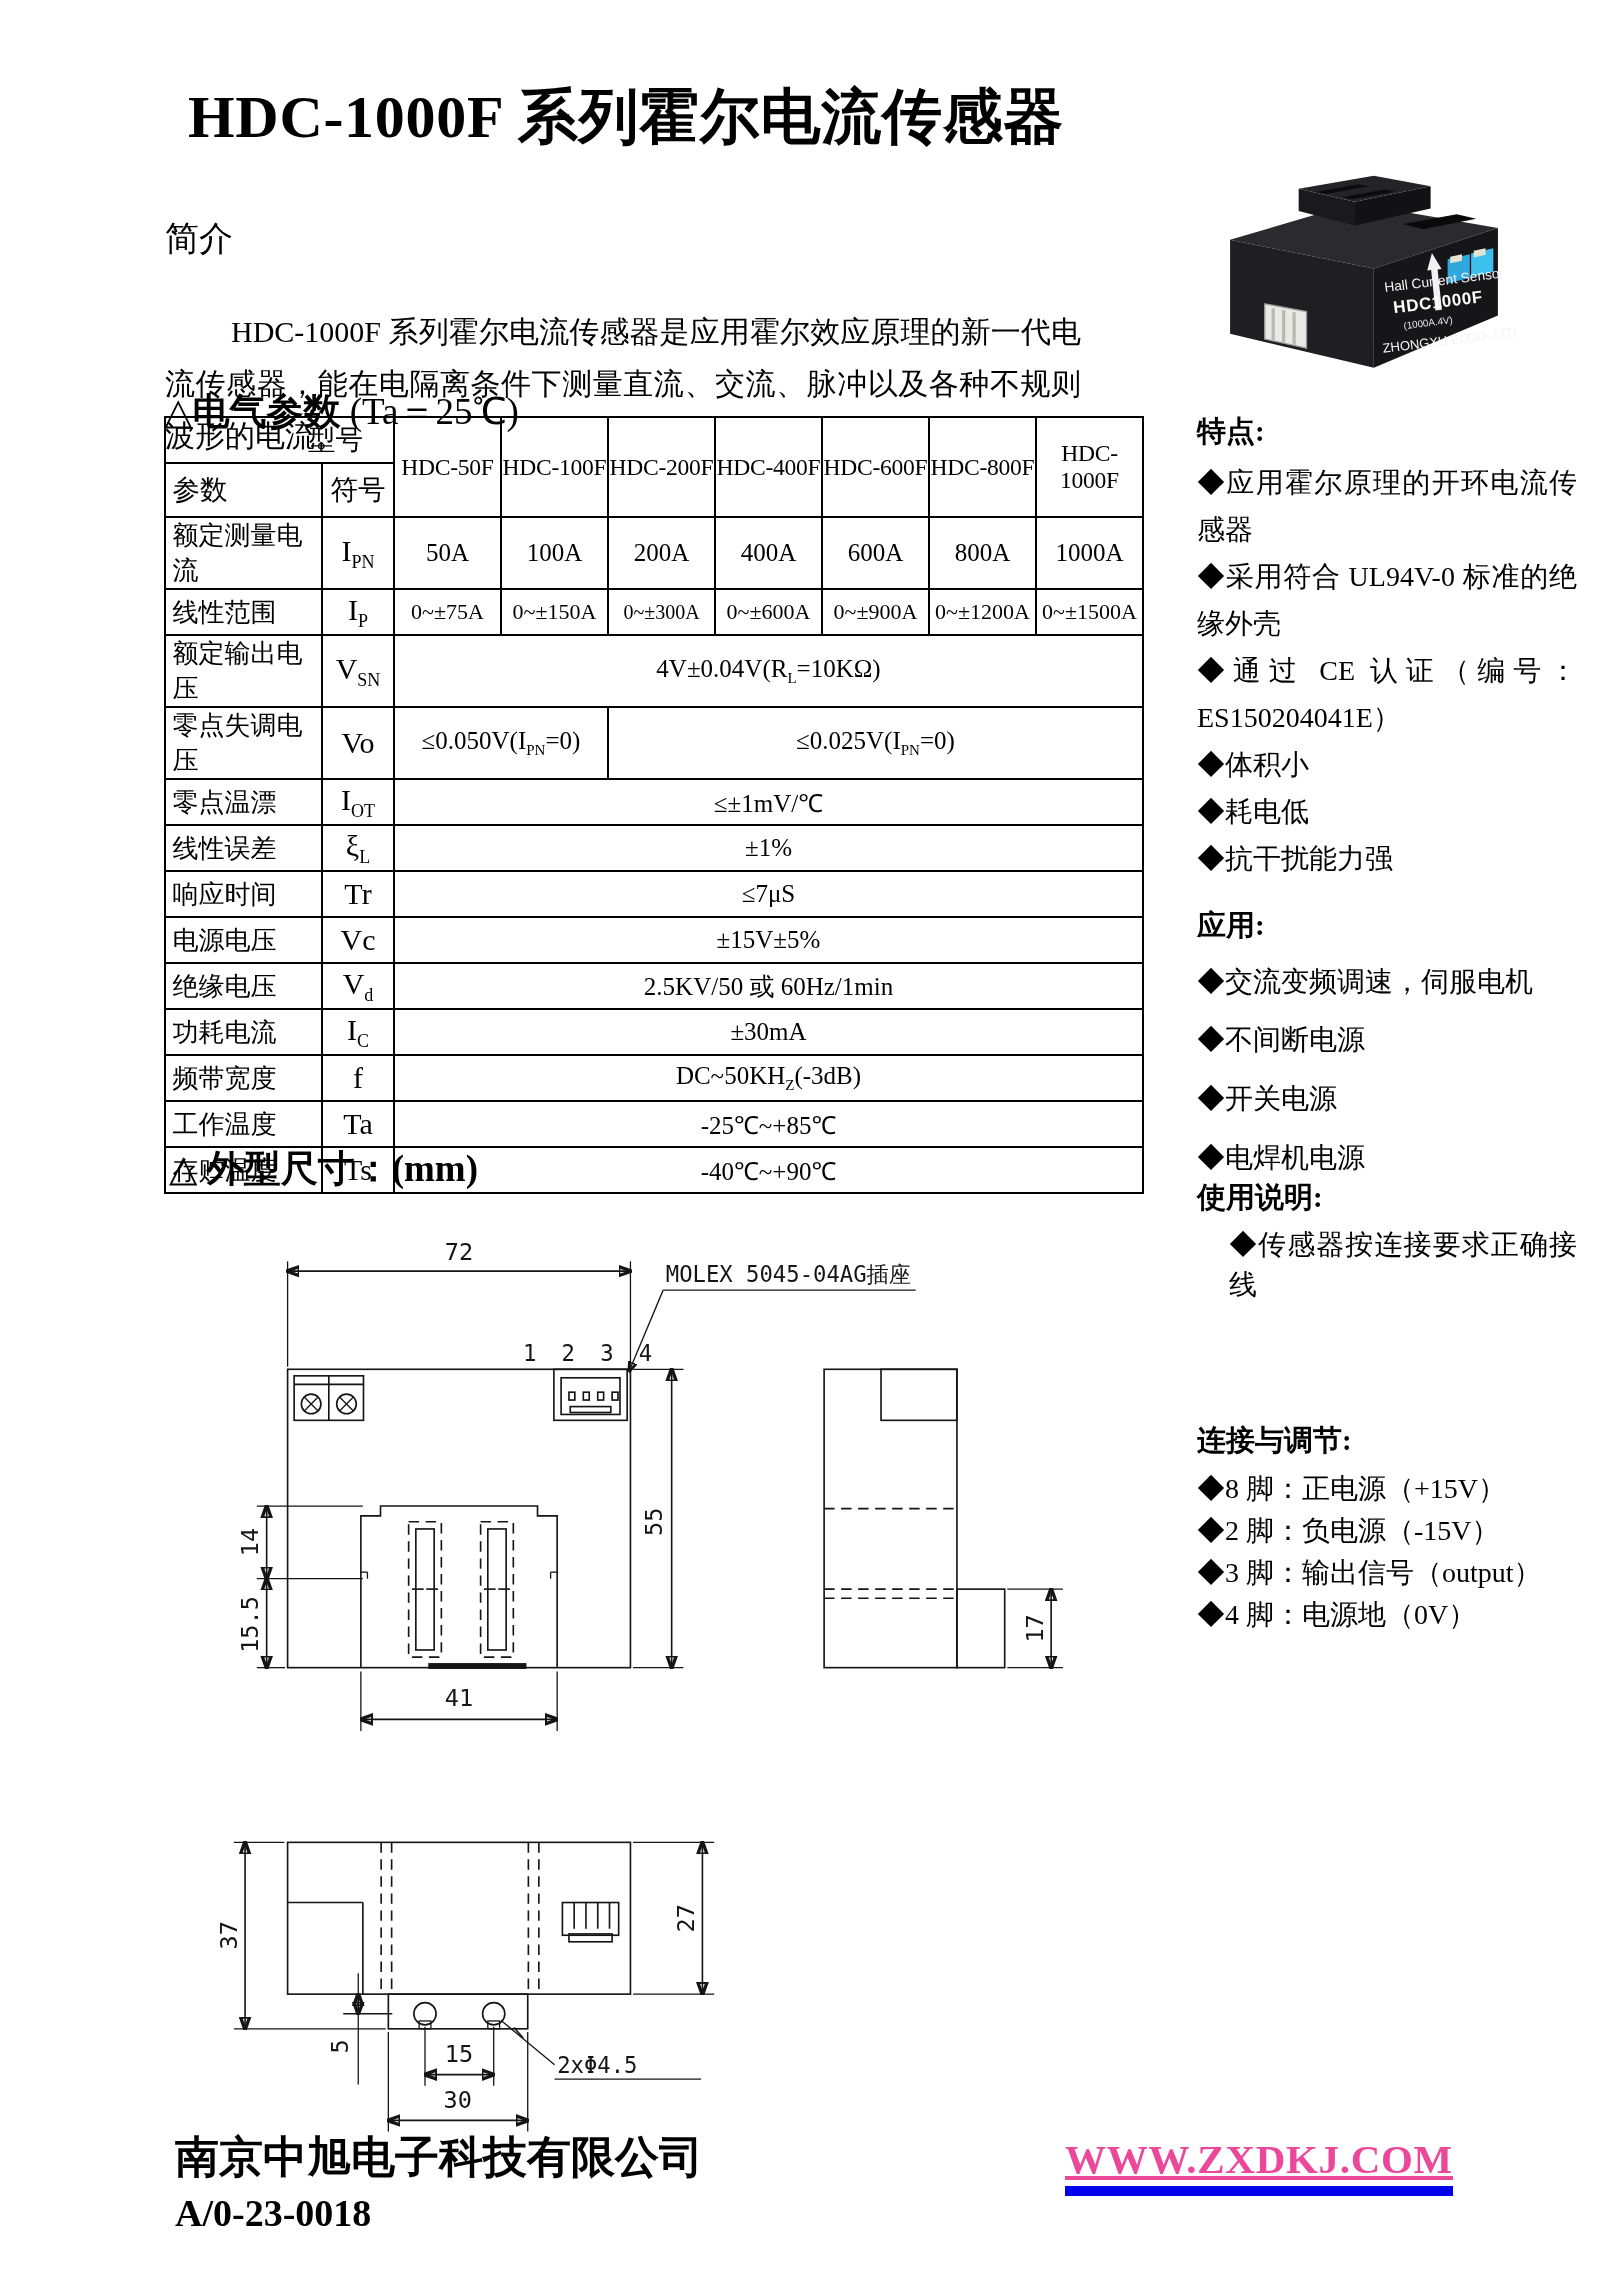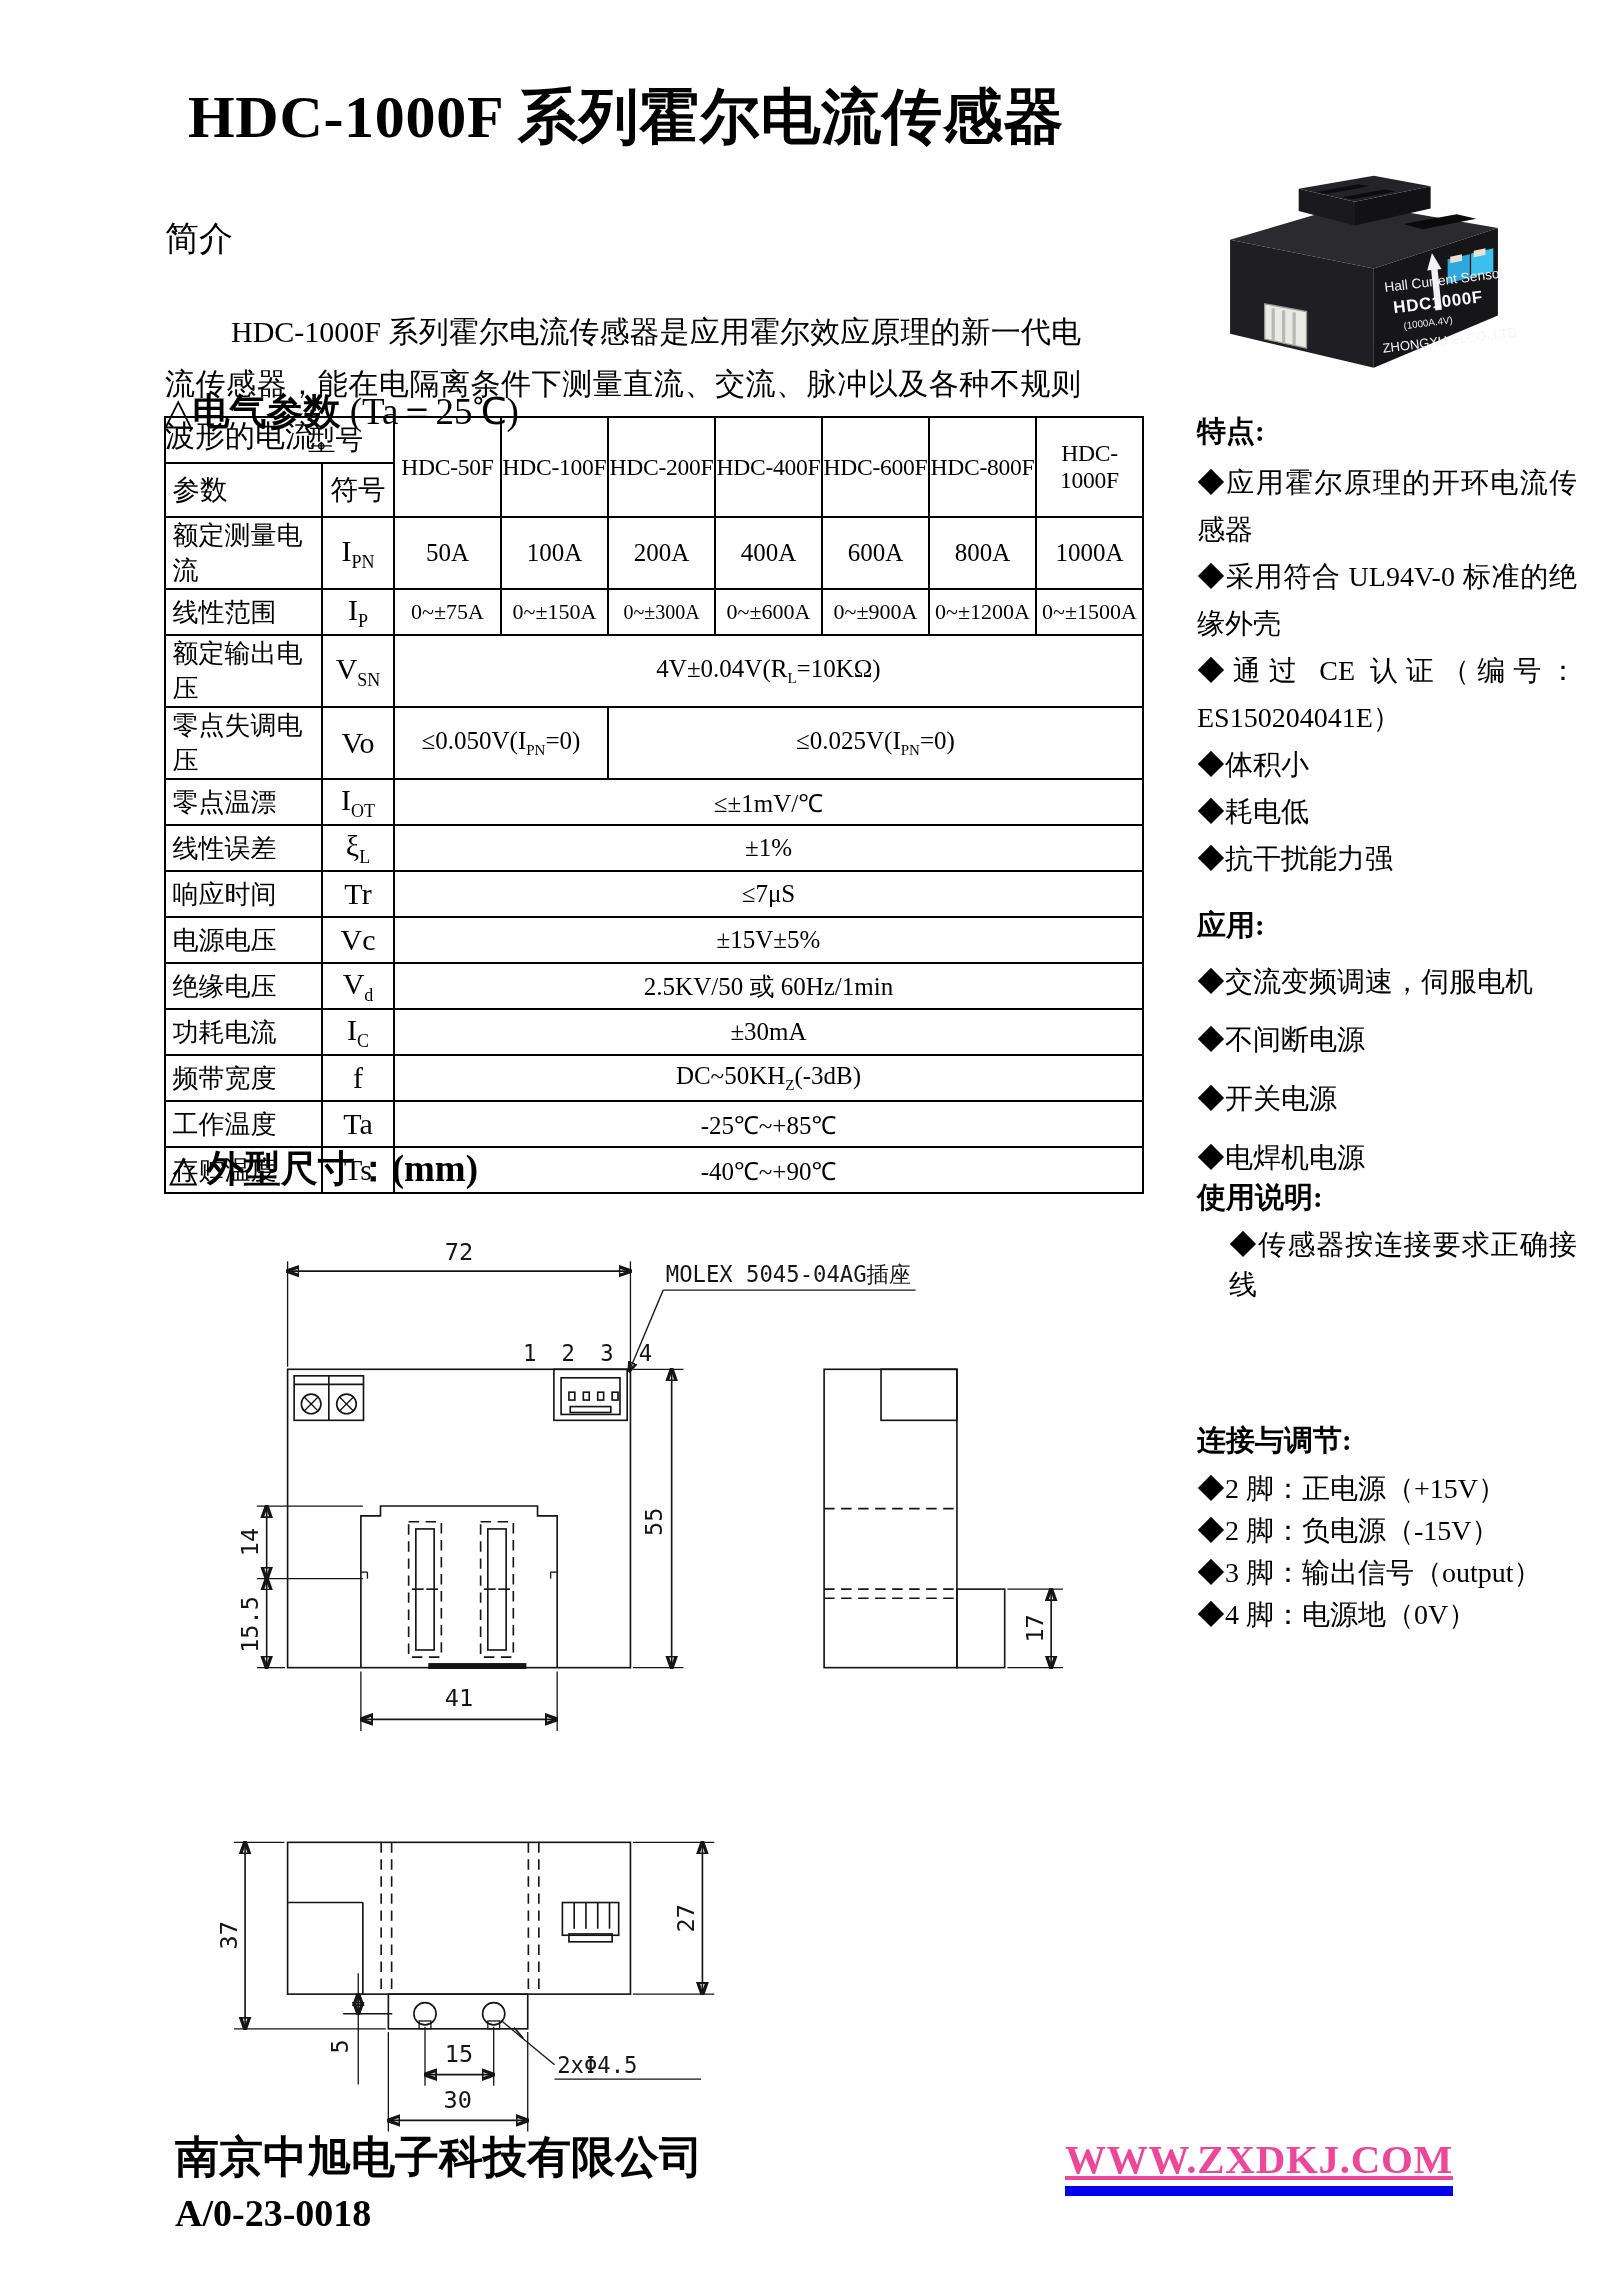--- a/index.html
+++ b/index.html
@@ -237,21 +237,21 @@
     <div class="it">◆电焊机电源</div>
   </div>
 
   <div class="abs sb sb-usage" style="top:1178px;">
     <div class="sb-h">使用说明:</div>
     <div class="it">◆传感器按连接要求正确接线</div>
   </div>
 
   <div class="abs sb sb-conn" style="top:1421px;">
     <div class="sb-h">连接与调节:</div>
-    <div class="it">◆2 脚：正电源（+15V）</div>
+    <div class="it">◆8 脚：正电源（+15V）</div>
     <div class="it">◆2 脚：负电源（-15V）</div>
     <div class="it">◆3 脚：输出信号（output）</div>
     <div class="it">◆4 脚：电源地（0V）</div>
   </div>
 
   <div class="abs sec-h dims-h" style="left:169px;top:1144px;">
     <span class="mk">△</span><span class="cn"> 外型尺寸：</span><span class="latin">(mm)</span>
   </div>
 
   <div class="abs" style="left:196px;top:1214px;">

